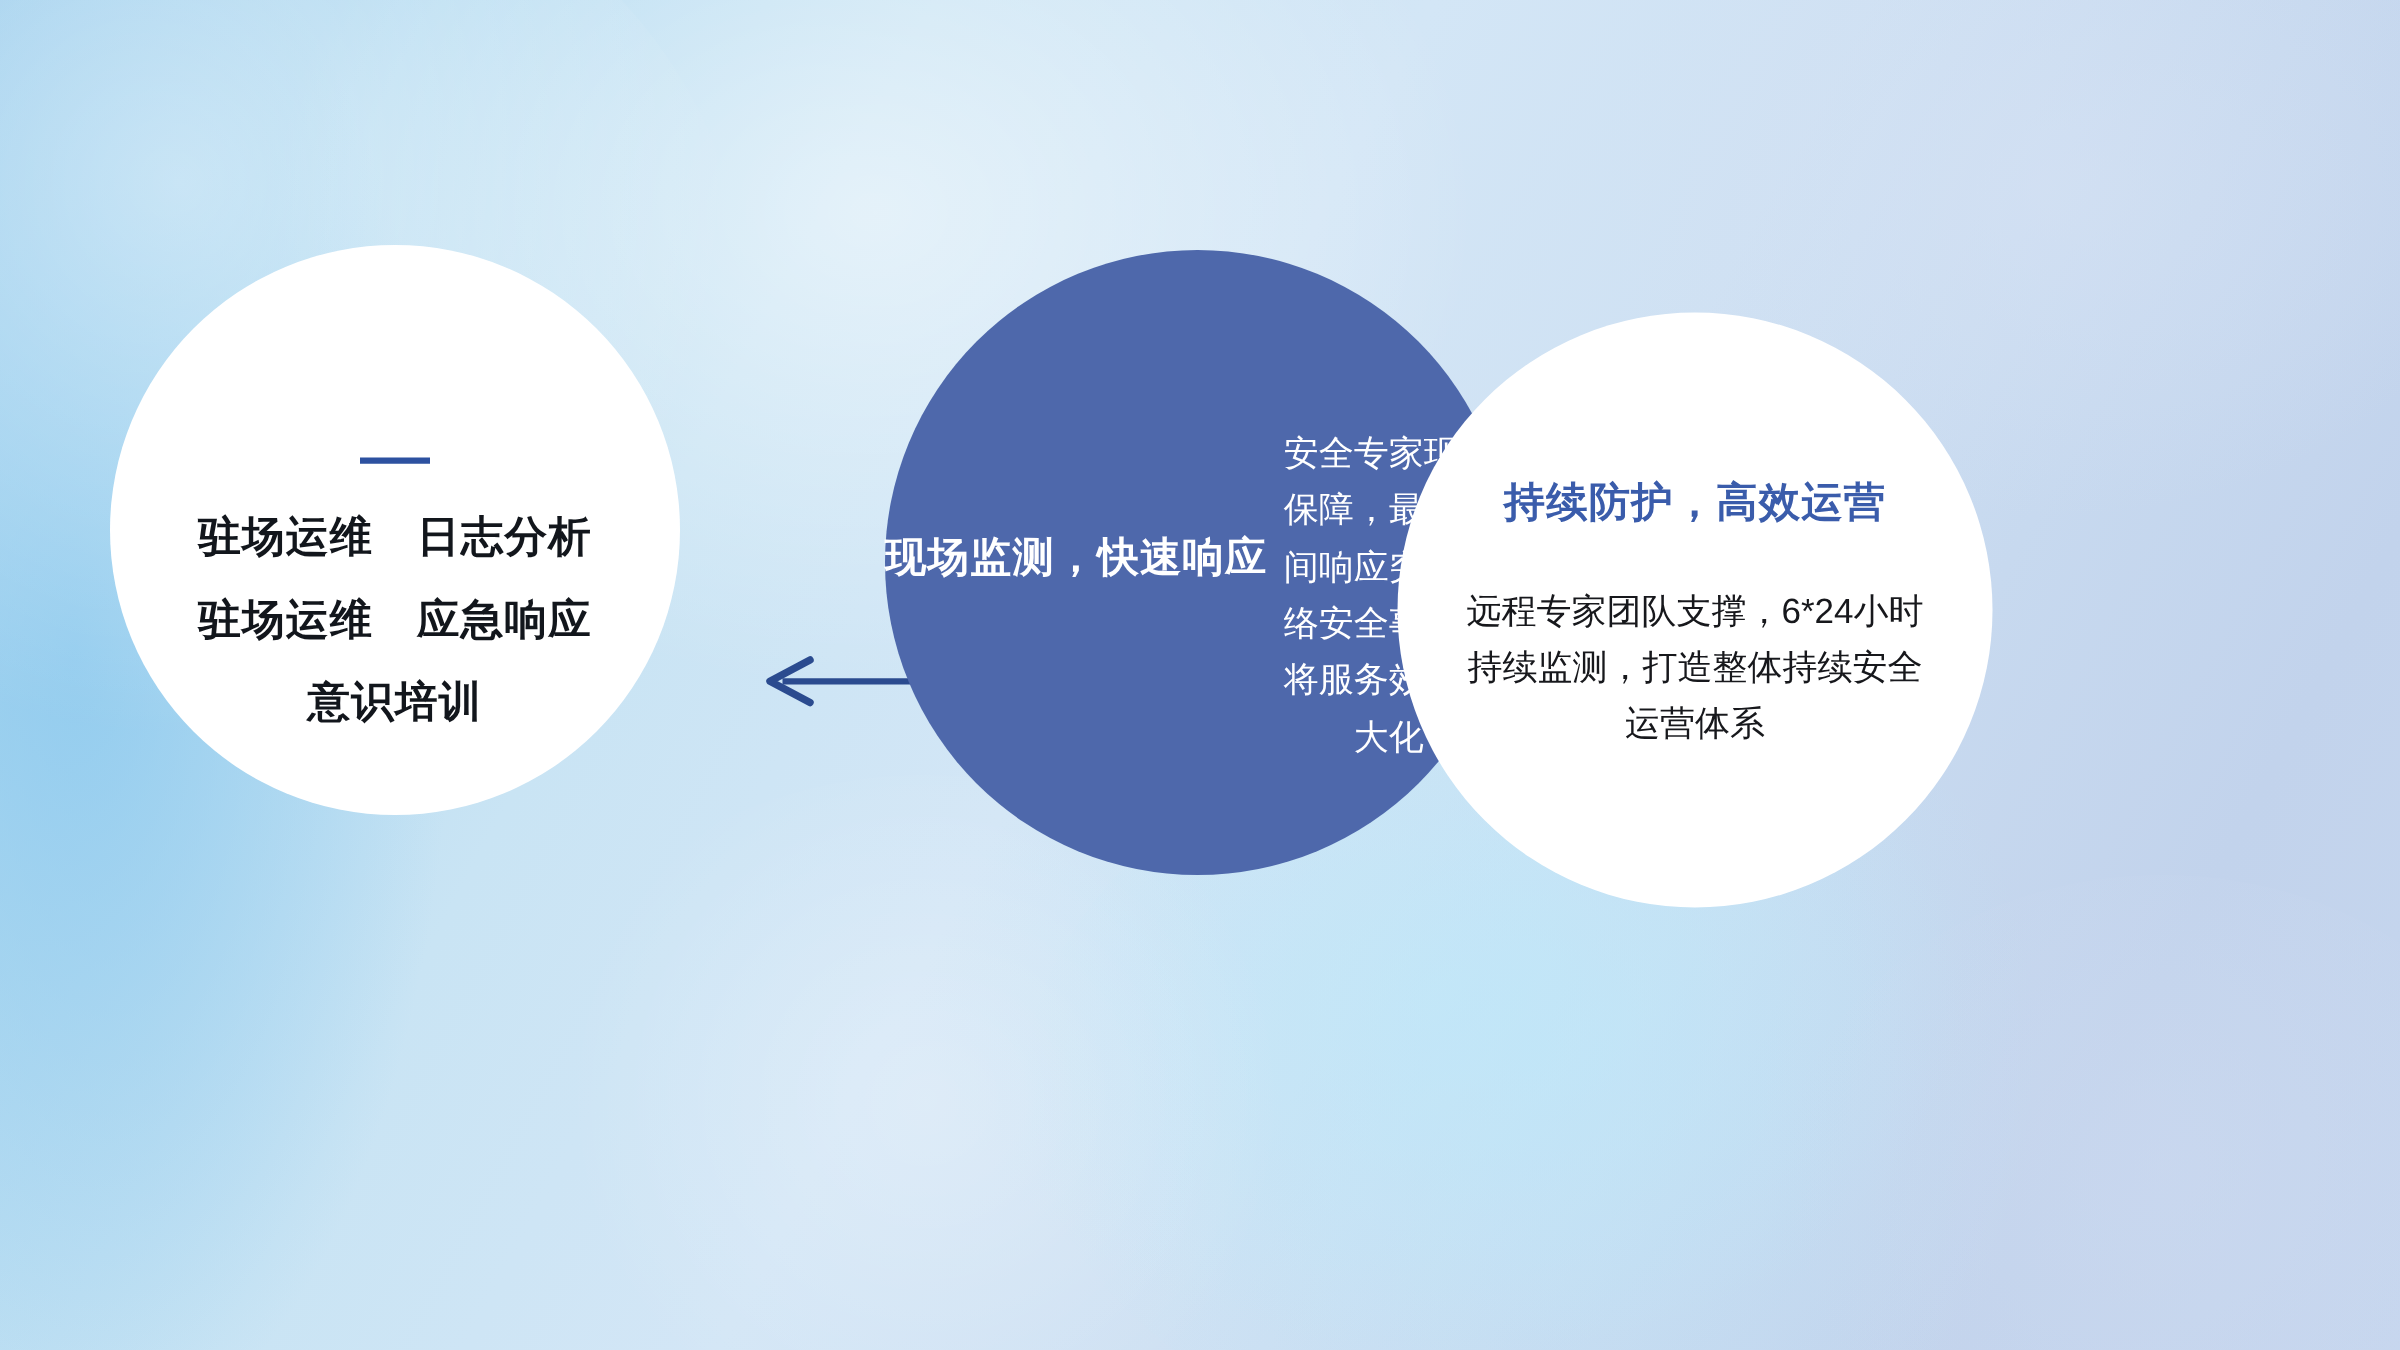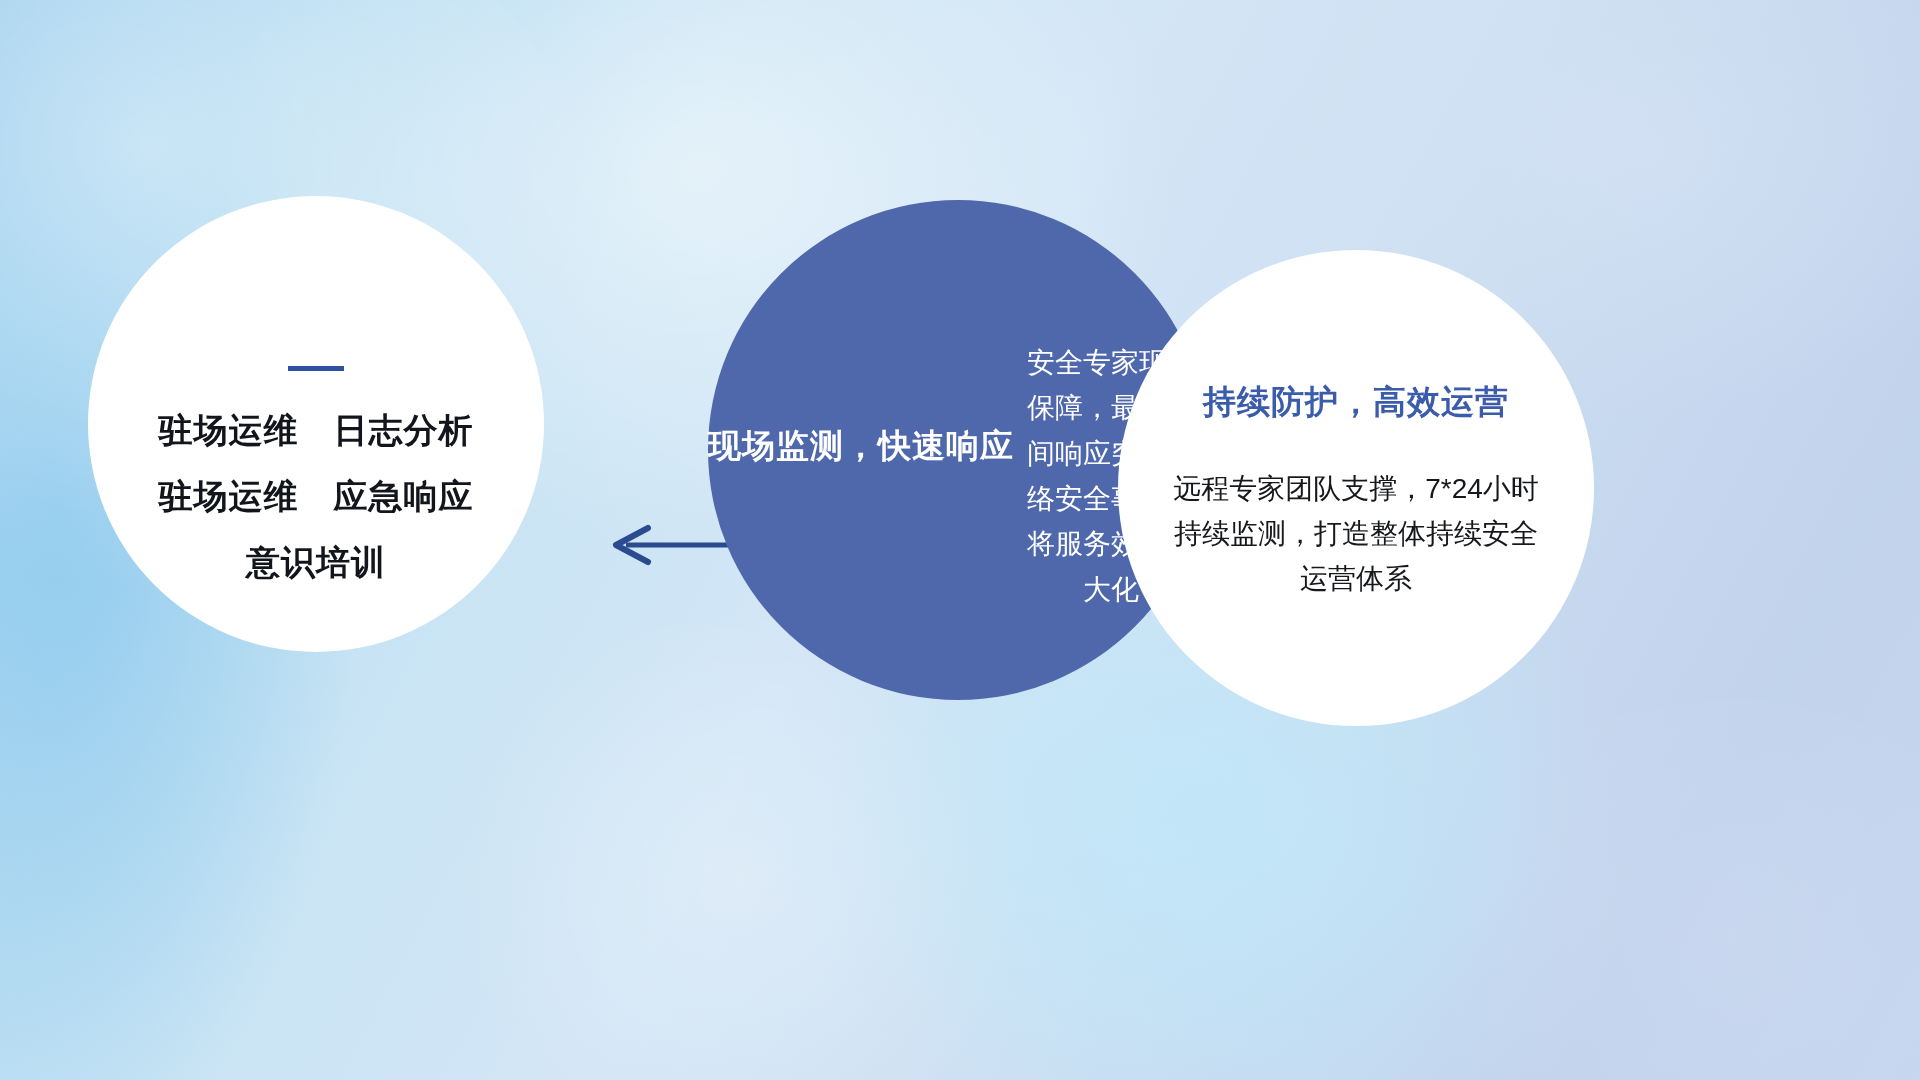--- a/index.html
+++ b/index.html
@@ -212,17 +212,17 @@
       <div id="left-dash"></div>
       <div class="left-row" id="left-row-1">驻场运维　日志分析</div>
       <div class="left-row" id="left-row-2">驻场运维　应急响应</div>
       <div class="left-row" id="left-row-3">意识培训</div>
     </div>
   </div>
 
   <div class="circle" id="circle-right">
     <div id="right-inner">
       <div id="right-title">持续防护，高效运营</div>
-      <div id="right-body">远程专家团队支撑，7*24小时持续监测，打造整体持续安全运营体系</div>
+      <div id="right-body">远程专家团队支撑，6*24小时持续监测，打造整体持续安全运营体系</div>
     </div>
   </div>
 
 </div>
 
 </body></html>

